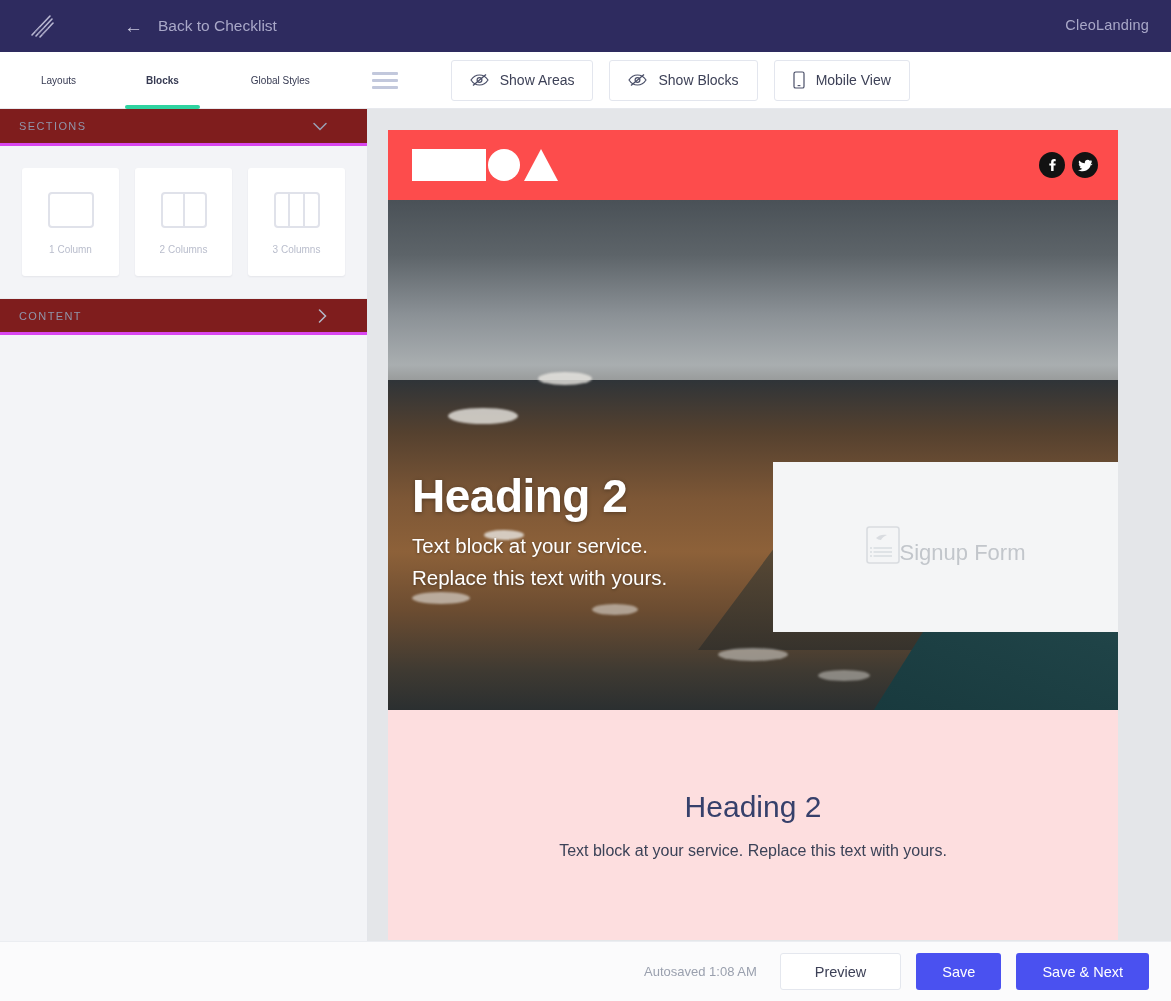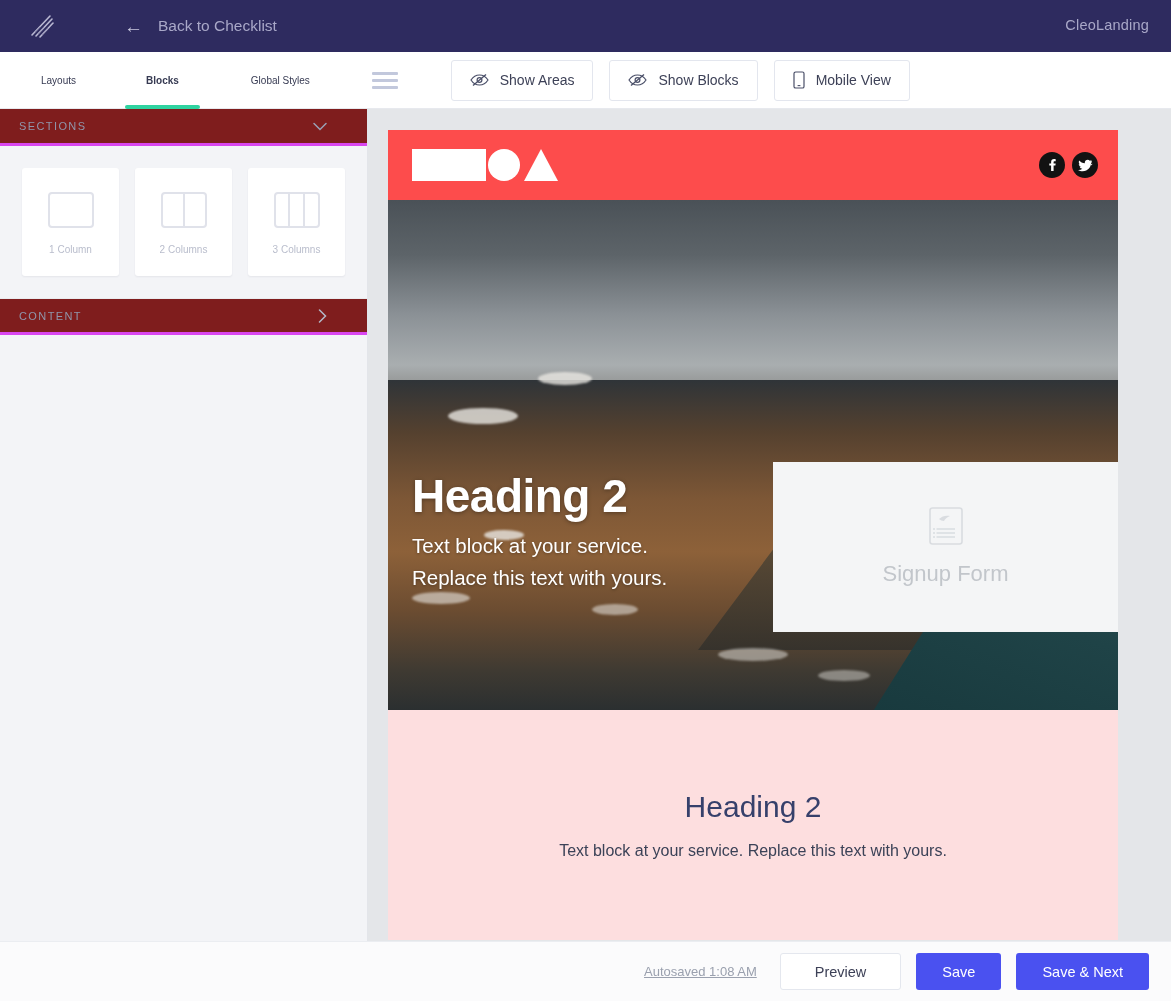--- a/index.html
+++ b/index.html
@@ -144,40 +144,40 @@
   .hero-h2 {
     color: #fff; font-size: 46px; font-weight: bold; line-height: 1.05;
     text-shadow: 0 1px 4px rgba(0,0,0,.35); letter-spacing: -.5px;
   }
   .hero-p {
     margin-top: 10px; color: #fff; font-size: 20.5px; line-height: 1.55;
     text-shadow: 0 1px 3px rgba(0,0,0,.35);
   }
   .signup {
     position: absolute; right: 0; top: 262px; width: 345px; height: 170px;
-    background: #f4f5f6; display: flex; flex-direction: column;
+    background: #f4f5f6; display: flex; flex-direction: row;
     align-items: center; justify-content: center; cursor: pointer;
   }
   .signup .label { margin-top: 12px; font-size: 22px; color: #c2c6cb; }
 
   .band {
     height: 230px; background: #fddedf; display: flex; flex-direction: column;
     align-items: center; justify-content: center;
   }
   .band-h2 { color: #36406b; font-size: 30px; }
   .band-p { margin-top: 18px; color: #3b4257; font-size: 16px; }
 
   
   .footer {
     position: absolute; left: 0; top: 941px; width: 1171px; height: 60px;
     background: #fbfbfc; border-top: 1px solid #ebedf1;
     display: flex; align-items: center; justify-content: flex-end;
     padding-right: 22px; gap: 15px;
   }
-  .autosave { font-size: 13px; color: #9aa0ae; margin-right: 8px; text-decoration: underline; }
+  .autosave { font-size: 13px; color: #9aa0ae; margin-right: 8px; }
   .fbtn {
     height: 37px; padding: 0 26px; border-radius: 3px; font-size: 14.5px;
     display: flex; align-items: center; justify-content: center; cursor: pointer;
   }
   .fbtn.ghost { background: #fff; border: 1px solid #e4e7ee; color: #3d4157; padding: 0 34px; }
   .fbtn.primary { background: #4a51f0; color: #fff; border: none; }
 </style>
 </head>
 <body>
 

